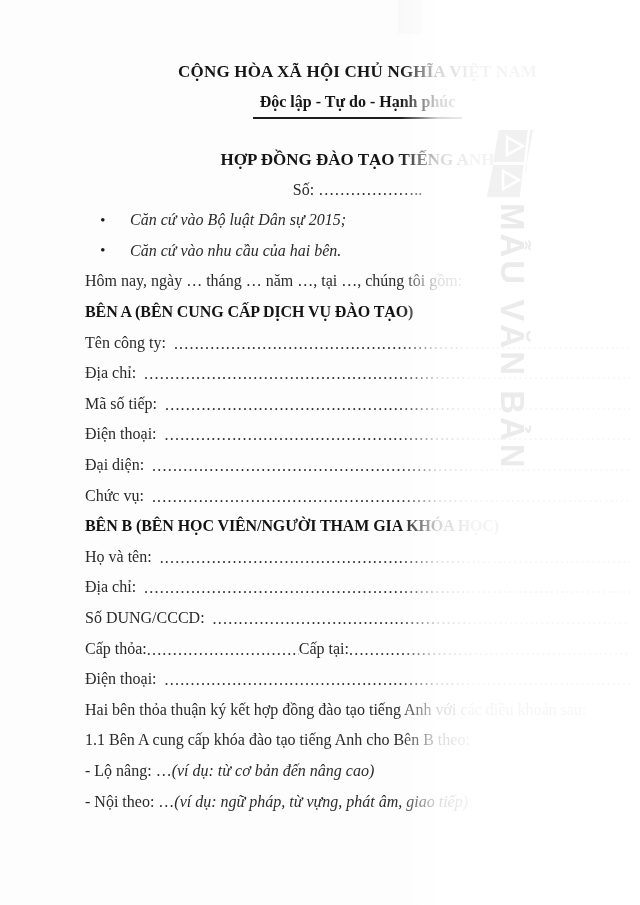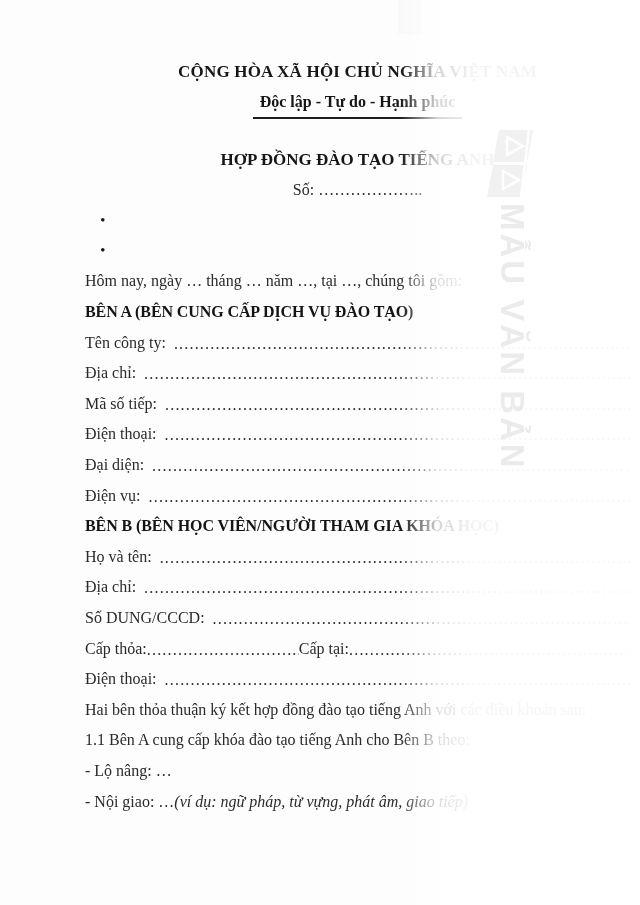--- a/index.html
+++ b/index.html
@@ -130,23 +130,25 @@
 
     <div class="center national-title">CỘNG HÒA XÃ HỘI CHỦ NGHĨA VIỆT NAM</div>
     <div class="center motto">Độc lập - Tự do - Hạnh phúc</div>
     <div class="motto-underline"></div>
 
     <div class="center doc-title">HỢP ĐỒNG ĐÀO TẠO TIẾNG ANH</div>
     <div class="center doc-number">Số: ………………..</div>
 
     <div class="row italic">
       <span class="bullet-dot">•</span>
+      <span>Căn cứ vào Bộ luật Dân sự 2015;</span>
     </div>
     <div class="row italic">
       <span class="bullet-dot">•</span>
+      <span>Căn cứ vào nhu cầu của hai bên.</span>
     </div>
 
     <div class="row">
       <span>Hôm nay, ngày … tháng … năm …, tại …, chúng tôi gồm:</span>
     </div>
 
     <div class="row bold-row">
       <span>BÊN A (BÊN CUNG CẤP DỊCH VỤ ĐÀO TẠO)</span>
     </div>
 
@@ -164,21 +166,21 @@
     </div>
     <div class="row">
       <span class="lbl">Điện thoại:</span>
       <span class="leader">..........................................................................................................................................................................</span>
     </div>
     <div class="row">
       <span class="lbl">Đại diện:</span>
       <span class="leader">..........................................................................................................................................................................</span>
     </div>
     <div class="row">
-      <span class="lbl">Điện vụ:</span>
+      <span class="lbl">Chức vụ:</span>
       <span class="leader">..........................................................................................................................................................................</span>
     </div>
 
     <div class="row bold-row">
       <span>BÊN B (BÊN HỌC VIÊN/NGƯỜI THAM GIA KHÓA HỌC)</span>
     </div>
 
     <div class="row">
       <span class="lbl">Họ và tên:</span>
       <span class="leader">..........................................................................................................................................................................</span>
@@ -206,24 +208,25 @@
       <span>Hai bên thỏa thuận ký kết hợp đồng đào tạo tiếng Anh với các điều khoản sau:</span>
     </div>
 
 
     <div class="row">
       <span>1.1 Bên A cung cấp khóa đào tạo tiếng Anh cho Bên B theo:</span>
     </div>
 
     <div class="row">
       <span>- Lộ nâng: … </span>
-    </div>
-
-    <div class="row">
-      <span>- Nội giao: … </span>
+      <span class="italic">(ví dụ: từ cơ bản đến nâng cao)</span>
+    </div>
+
+    <div class="row">
+      <span>- Nội theo: … </span>
       <span class="italic">(ví dụ: ngữ pháp, từ vựng, phát âm, giao tiếp)</span>
     </div>
 
   </div>
 
   <div class="fade-overlay"></div>
 
   <div class="watermark">
     <svg class="wm-logo" viewBox="0 0 64 70" xmlns="http://www.w3.org/2000/svg">
       <g fill="#f1f1f1">

